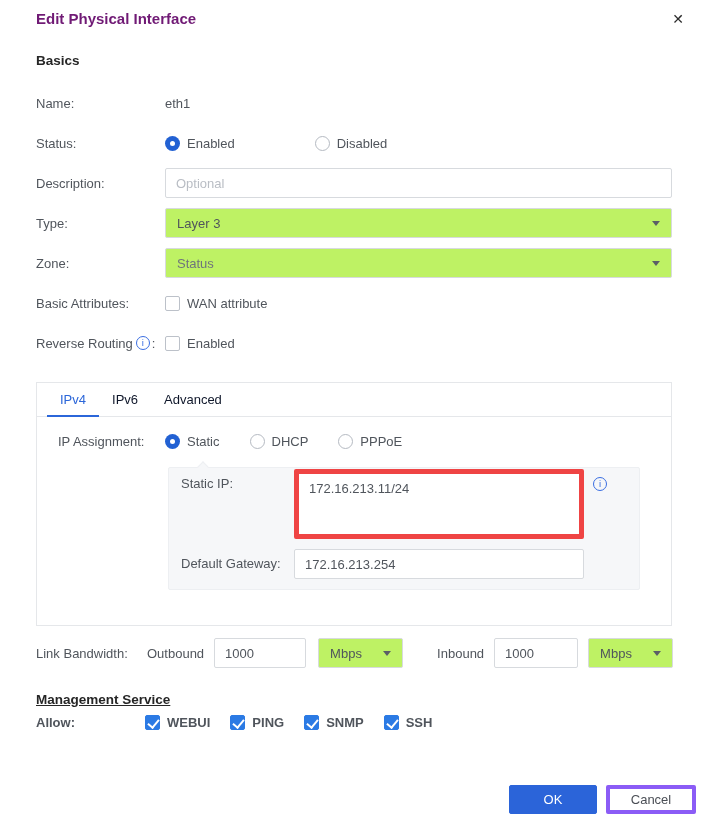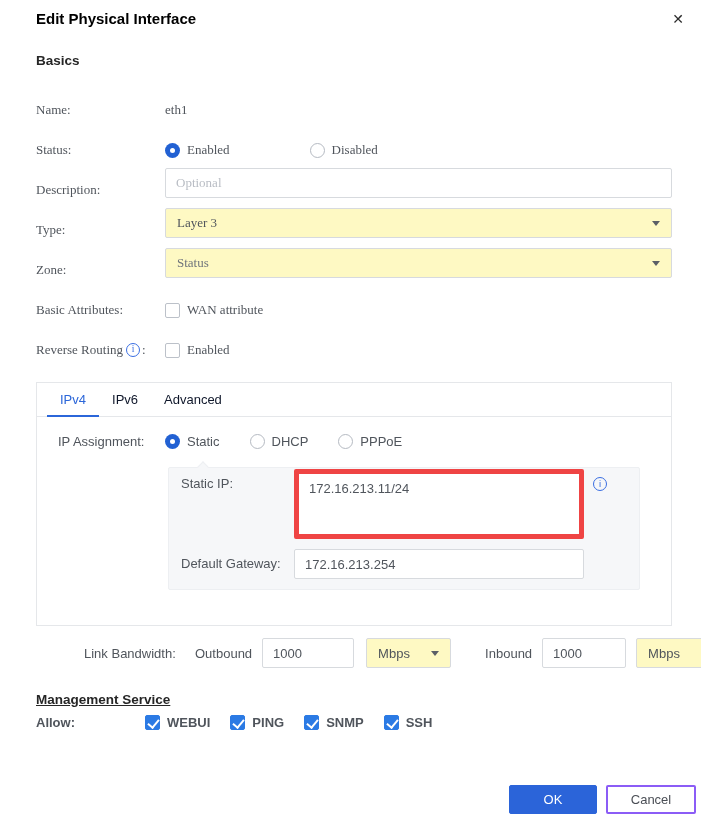--- a/index.html
+++ b/index.html
@@ -6,25 +6,25 @@
   html,body { margin:0; padding:0; background:#fff; }
   body { font-family:"Liberation Sans", sans-serif; }
   .dialog {
     position:relative; width:701px; height:824px; background:#fff;
     font-size:13px; color:#50555c; overflow:hidden;
   }
   .dialog-header {
     display:flex; justify-content:space-between; align-items:center;
     padding:10px 17px 0 36px;
   }
-  .dialog-title { font-size:15px; font-weight:bold; color:#000000; }
+  .dialog-title { font-size:15px; font-weight:bold; color:#701a75; }
   .close-btn { font-size:14px; color:#2b2b2b; cursor:pointer; line-height:1; }
   .content { padding:0 29px 0 36px; }
   .section-heading { font-size:13.5px; font-weight:bold; color:#262626; margin:26px 0 20px 0; }
-  .form-row { display:flex; align-items:flex-end; min-height:30px; margin-bottom:10px;font-family:Liberation Serif, serif; }
+  .form-row { display:flex; align-items:center; min-height:30px; margin-bottom:10px; }
   .form-label { width:129px; flex-shrink:0; color:#50555c; }
   .form-control { flex:1; display:flex; align-items:center; }
   .static-value { color:#50555c; }
 
   
   .radio-item { display:inline-flex; align-items:center; cursor:pointer; }
   .radio { width:15px; height:15px; border-radius:50%; border:1px solid #b5bac2; background:#fff; flex-shrink:0; position:relative; }
   .radio.checked { border:none; background:#2261d3; }
   .radio.checked::after { content:""; position:absolute; left:5px; top:5px; width:5px; height:5px; border-radius:50%; background:#fff; }
   .radio-label { margin-left:7px; }
@@ -39,21 +39,21 @@
   }
   .check-label { margin-left:7px; }
 
   
   .text-input {
     width:100%; height:30px; border:1px solid #d7dade; border-radius:2px;
     padding:0 10px; font-family:inherit; font-size:13px; color:#50555c; background:#fff; outline:none;
   }
   .text-input::placeholder { color:#b9bdc4; }
   .select {
-    width:100%; height:30px; border:1px solid #d7dade; border-radius:2px; background:#fef9c3;
+    width:100%; height:30px; border:1px solid #d7dade; border-radius:2px; background:#bef264;
     display:flex; align-items:center; justify-content:space-between; padding:0 11px; cursor:pointer;
   }
   .select .select-value { color:#50555c; }
   .select .select-value.muted { color:#6f747c; }
   .caret { width:0; height:0; border-left:4px solid transparent; border-right:4px solid transparent; border-top:5px solid #5b5f66; flex-shrink:0; }
 
   .info-icon {
     display:inline-flex; align-items:center; justify-content:center;
     width:14px; height:14px; border:1px solid #3a6ee2; border-radius:50%;
     color:#3a6ee2; font-size:9.5px; font-style:normal; cursor:pointer; flex-shrink:0;
@@ -89,35 +89,35 @@
   .panel-label { width:113px; flex-shrink:0; padding-top:7px; }
   .static-ip-textarea {
     width:290px; height:70px; resize:none; border:5px solid #ef4444; border-radius:2px;
     padding:7px 10px; font-family:inherit; font-size:13px; color:#50555c; outline:none;
   }
   .gateway-input { width:290px; }
   .panel-info { margin-left:9px; margin-top:8px; }
 
   
   .bandwidth-row { display:flex; align-items:center; margin-top:12px; }
-  .bandwidth-row .bw-main-label { width:111px; flex-shrink:0;margin-left:48px; }
+  .bandwidth-row .bw-main-label { width:111px; flex-shrink:0; }
   .bw-sub-label { margin-right:10px; }
   .bw-input { width:92px; flex:none; margin-right:12px; }
   .bw-input-2 { width:84px; flex:none; margin-right:10px; }
   .bw-select { width:85px; flex:none; }
   .bw-gap { width:34px; flex:none; }
 
   .allow-row { display:flex; align-items:center; min-height:30px;font-weight:bold; }
   .allow-row .form-label { width:109px; }
   .allow-row .check-item { margin-right:20px; }
 
   .footer { position:absolute; right:5px; bottom:10px; display:flex; }
   .btn { height:29px; border-radius:2px; font-family:inherit; font-size:13px; cursor:pointer; }
   .btn-ok { width:88px; background:#2b64d9; border:1px solid #2b64d9; color:#fff; }
-  .btn-cancel { width:90px; background:#fff; border:2px solid #8b5cf6; color:#4a4e55; margin-left:9px; }
+  .btn-cancel { width:90px; background:#fff; border:4px solid #8b5cf6; color:#4a4e55; margin-left:9px; }
 </style>
 </head>
 <body>
 
 <div class="dialog">
 
   <div class="dialog-header">
     <div class="dialog-title">Edit Physical Interface</div>
     <div class="close-btn">✕</div>
   </div>

